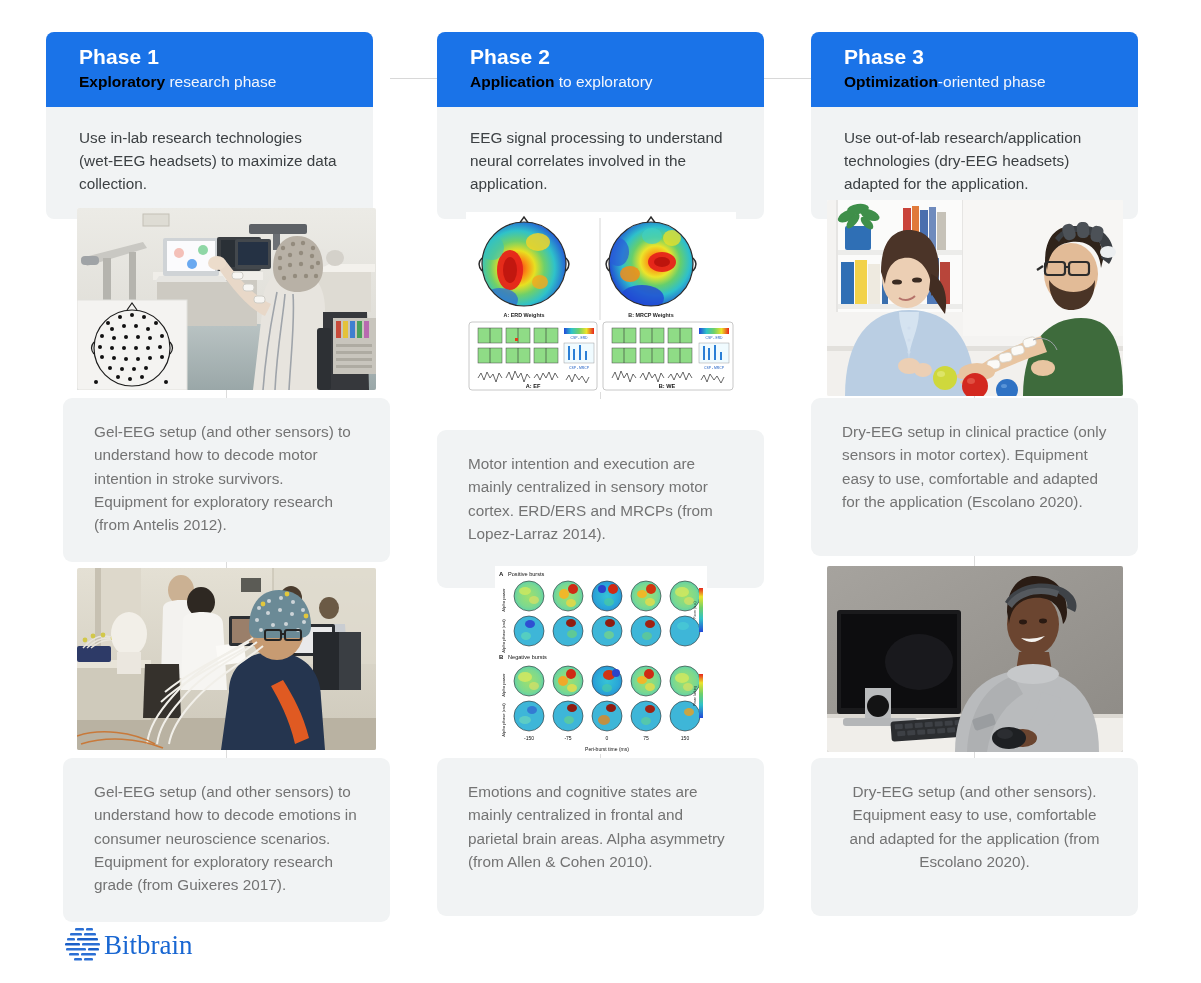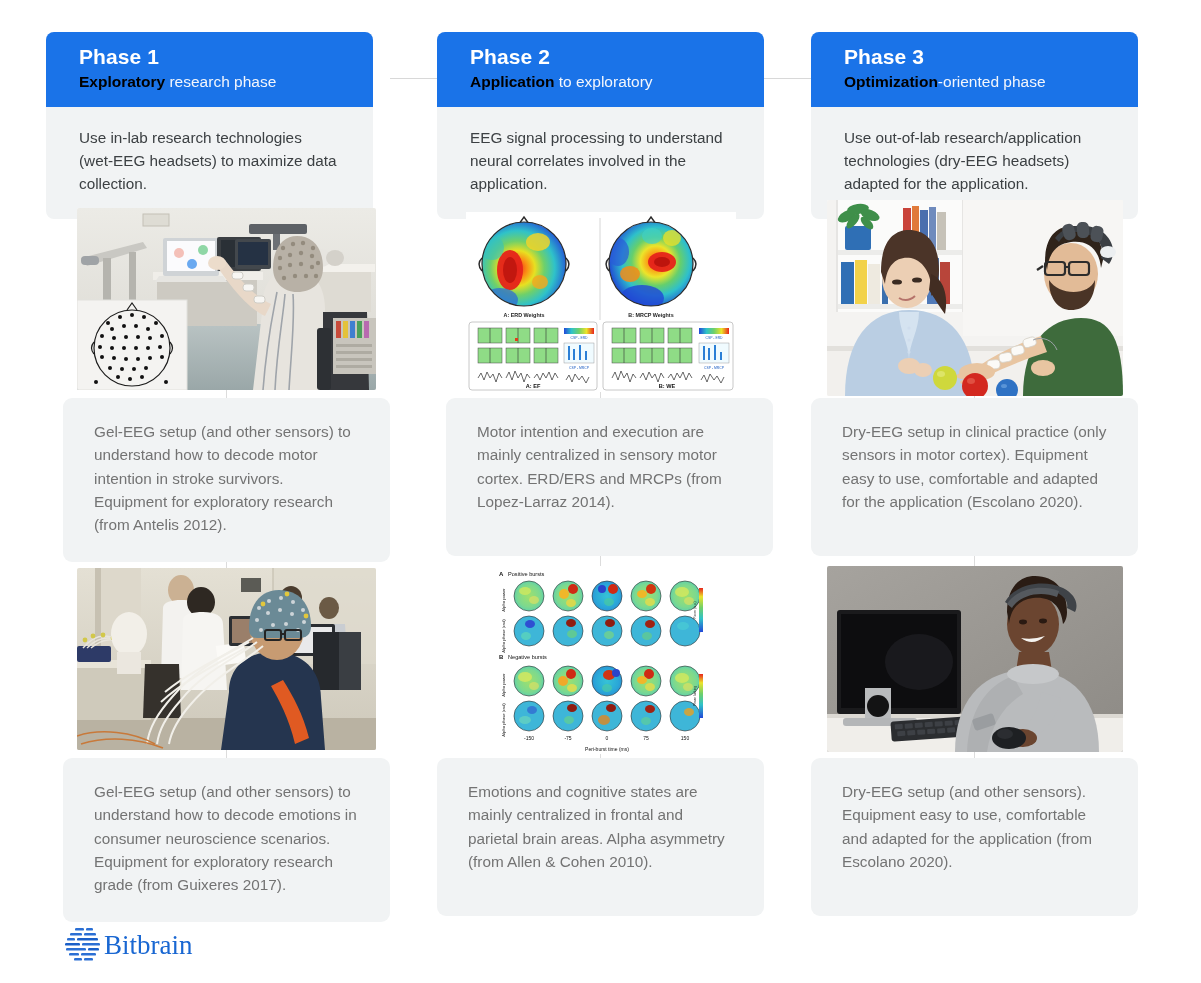--- a/index.html
+++ b/index.html
@@ -599,21 +599,21 @@
         <text x="248" y="157" font-size="3.4" text-anchor="middle" fill="#1558c0" font-family="Liberation Sans, sans-serif">CSP - MRCP</text>
         <g fill="none" stroke="#2a2a2a" stroke-width="0.7">
           <path d="M235 168 l3 -5 l3 7 l3 -8 l4 6 l3 -4 l4 7 l3 -6"></path>
         </g>
         <text x="201" y="176" font-size="5.6" font-weight="bold" text-anchor="middle" fill="#111" font-family="Liberation Sans, sans-serif">B: WE</text>
       </g>
       <line x1="134" y1="6" x2="134" y2="108" stroke="#cccccc" stroke-width="0.8"></line>
     </svg>
   </div>
 
-  <div class="text-card card-r2" style="left:446px;">
+  <div class="text-card card-r2" style="left:437px;margin-top:32px;">
     <span>Motor intention and execution are mainly centralized in sensory motor cortex. ERD/ERS and MRCPs (from Lopez-Larraz 2014).</span>
   </div>
 
   <div class="media fig2">
     <svg width="212" height="188" viewBox="0 0 212 188">
       <defs>
         <radialGradient id="tgGreen" cx="0.5" cy="0.5" r="0.62">
           <stop offset="0" stop-color="#9fe06c"></stop>
             <stop offset="0.6" stop-color="#7cd98f"></stop>
             <stop offset="1" stop-color="#49c9c0"></stop>
@@ -956,21 +956,21 @@
       <path d="M214 126 C212 144 204 158 190 166 L198 176 C218 168 230 152 234 132 Z" fill="#b9bbbd"></path>
       <ellipse cx="196" cy="172" rx="14" ry="9" fill="#6b4530"></ellipse>
 
       <ellipse cx="182" cy="172" rx="17" ry="11" fill="#1e2023"></ellipse>
       <ellipse cx="178" cy="168" rx="8" ry="5" fill="#2e3135" opacity="0.8"></ellipse>
 
       <rect x="146" y="150" width="22" height="12" rx="3" fill="#9a9da0" transform="rotate(-18 157 156)"></rect>
     </svg>
   </div>
 
-  <div class="text-card card-r3" style="left:811px;">
+  <div class="text-card card-r3" style="left:811px;text-align:center;">
     <span>Dry-EEG setup (and other sensors). Equipment easy to use, comfortable and adapted for the application (from Escolano 2020).</span>
   </div>
 
   <div class="logo-wrap">
     <div class="logo-mark">
       <svg width="42" height="40" viewBox="0 0 42 40">
         <g fill="#2b6fd4">
           <rect x="13" y="3" width="9" height="2.6" rx="1.2"></rect>
           <rect x="24" y="3" width="7" height="2.6" rx="1.2"></rect>
           <rect x="8" y="8" width="12" height="2.6" rx="1.2"></rect>

